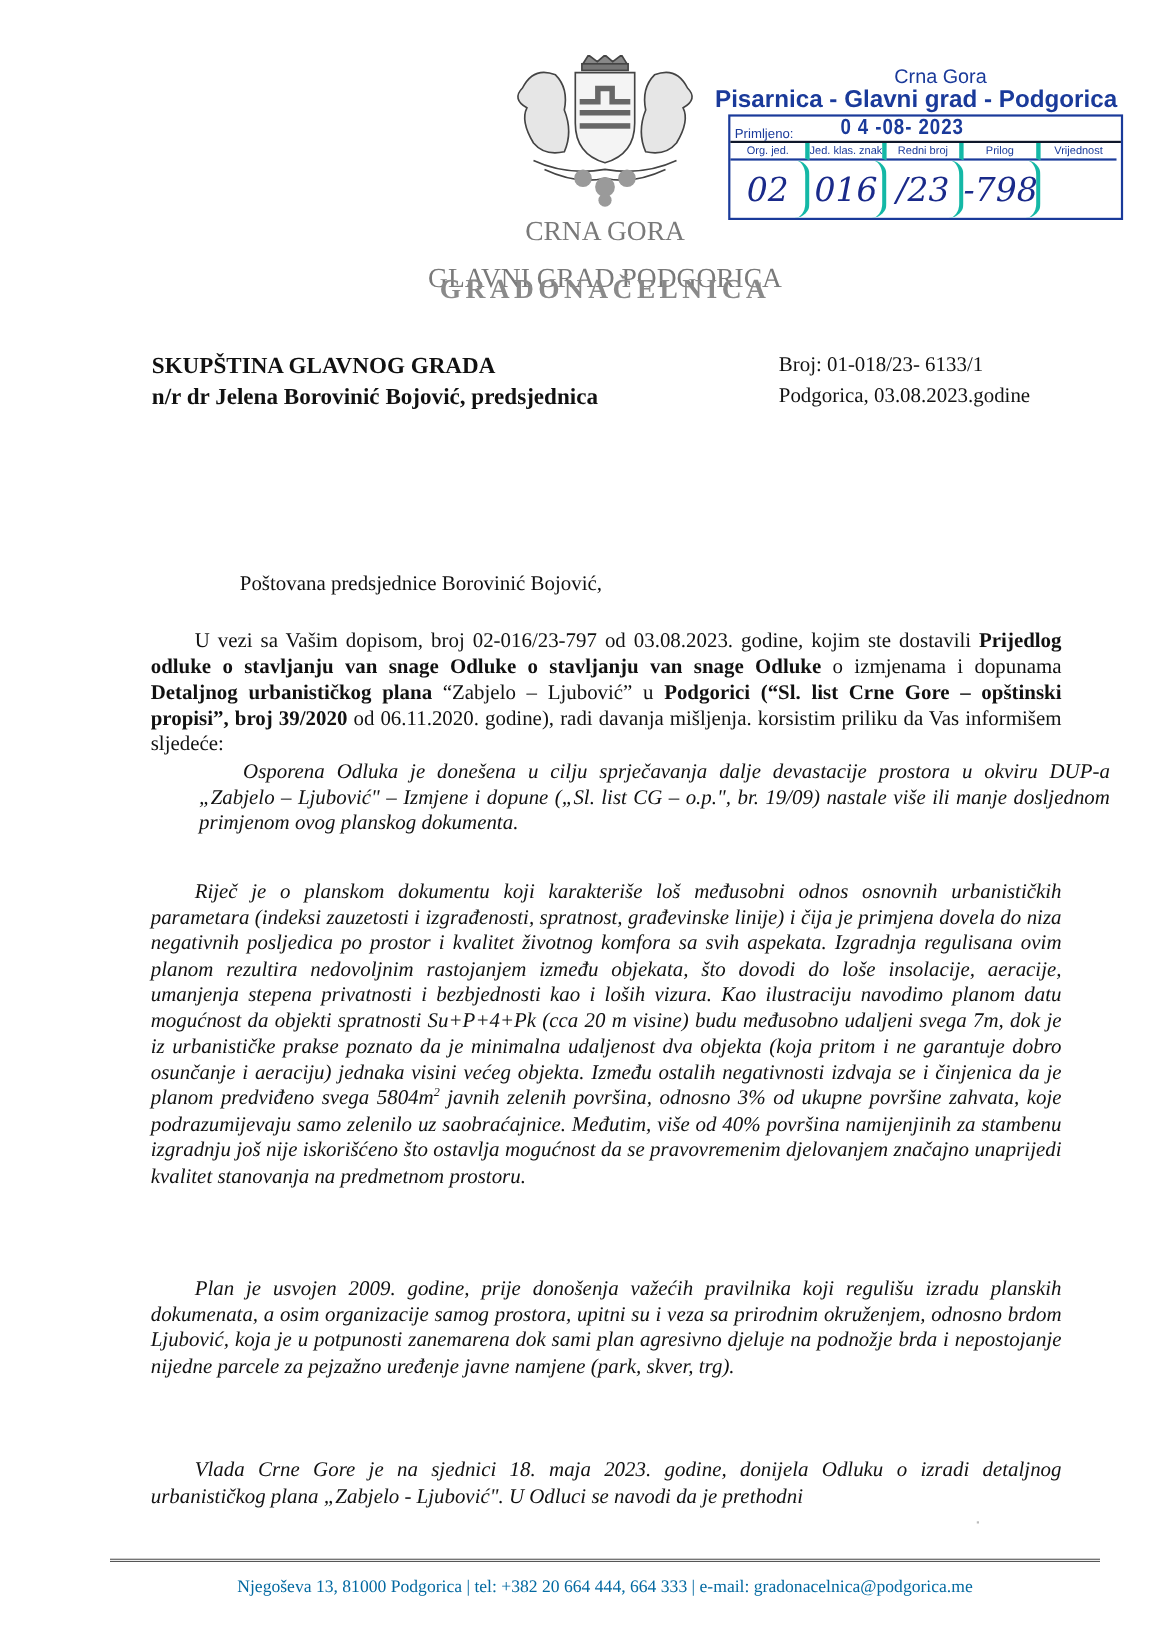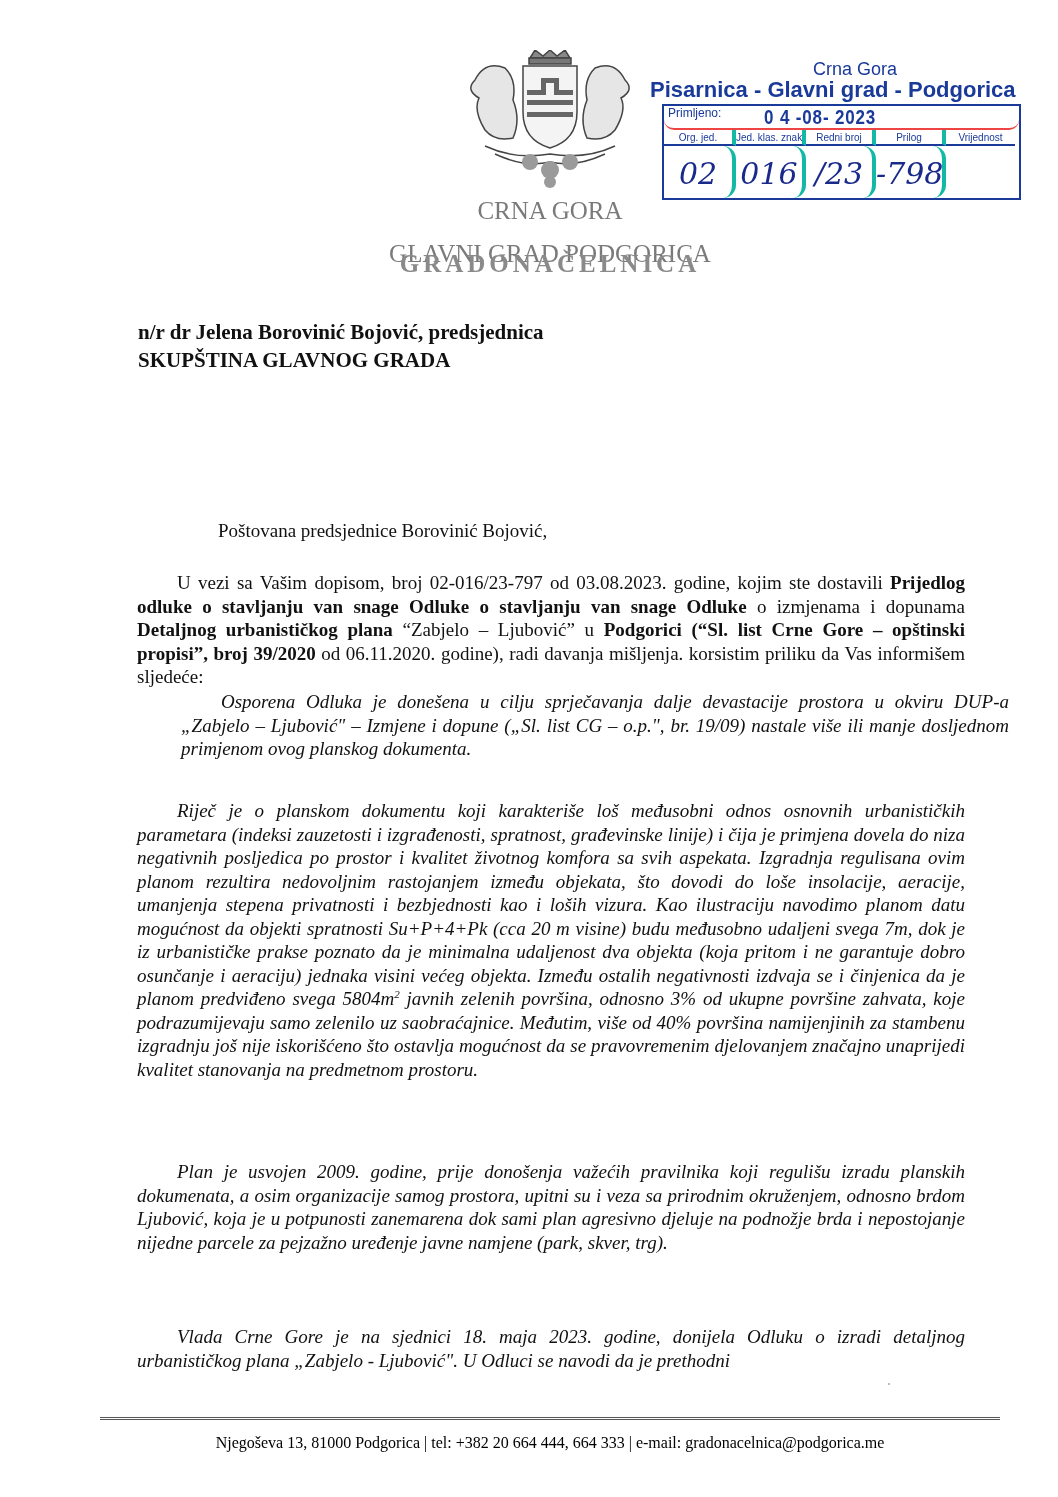--- a/index.html
+++ b/index.html
@@ -13,21 +13,21 @@
   .lh { left:380px; width:340px; text-align:center; color:#7a7a7a; font-family:"Liberation Serif", serif; }
   #lh1 { top:197px; font-size:25px; letter-spacing:0px; }
   #lh2 { top:240px; font-size:25px; }
   #lh3 { top:250px; font-size:25px; letter-spacing:4px; font-weight:bold; color:#8a8a8a; }
 
   
   #stamp { left:650px; top:60px; width:370px; color:#1a3a9a; font-family:"Liberation Sans", sans-serif; }
   #stamp-country { text-align:center; font-size:18px; line-height:18px; margin-left:40px; }
   #stamp-title { font-size:22px; font-weight:bold; line-height:24px; white-space:nowrap; }
   #stamp-table { border:2px solid #1a3a9a; width:355px; margin-left:12px; margin-top:2px; }
-  #stamp-row1 { display:flex; border-bottom:2px solid #ef4444; height:22px; align-items:flex-start;border-radius:10px; }
+  #stamp-row1 { display:flex; border-bottom:2px solid #0f172a; height:22px; align-items:flex-end; }
   #stamp-row1 .lbl { font-size:12px; padding-left:4px; width:96px; }
   #stamp-row1 .val { font-size:20px; font-weight:bold; font-family:"Liberation Sans", sans-serif; letter-spacing:1px; transform:scaleX(0.85); transform-origin:left; }
   .stamp-grid { display:flex; }
   .stamp-grid > div { border-right:4px solid #14b8a6; box-sizing:border-box; text-align:center; }
   .stamp-grid > div:last-child { border-right:none; }
   #stamp-heads > div { font-size:10px; height:16px; line-height:16px; border-bottom:2px solid #1a3a9a; white-space:nowrap; overflow:hidden; }
   #stamp-vals > div { height:52px; font-family:"DejaVu Serif", serif; font-style:italic; font-size:30px; line-height:56px; color:#1a2a8a;border-radius:13px; }
   .c1 { width:72px; } .c2 { width:70px; } .c3 { width:70px; } .c4 { width:70px; } .c5 { width:69px; }
 
   
@@ -42,21 +42,21 @@
   .para.it { font-style:italic; }
   #p1 { top:571px; }
   #p2 { top:690px;margin-left:44px; }
   #p3 { top:799px; }
   #p4 { top:1160px; }
   #p5 { top:1325px; }
   sup { font-size:11px; line-height:0; }
 
   
   #footer-line { left:100px; top:1417px; width:900px; height:0; border-top:3px double #555; }
-  #footer { left:100px; top:1434px; width:900px; text-align:center; font-size:16px; color:#000000; white-space:nowrap; }
+  #footer { left:100px; top:1434px; width:900px; text-align:center; font-size:16px; color:#0369a1; white-space:nowrap; }
   #dot { left:888px; top:1383px; width:2px; height:2px; background:#bbb; }
 </style>
 </head>
 <body>
 
 <svg id="crest" class="abs" viewBox="0 0 190 140">
   <g fill="none" stroke="#444" stroke-width="1.5">
 
     <path d="M75 8 L80 0 L88 6 L95 0 L102 6 L110 0 L115 8 Z" fill="#888"></path>
     <rect x="74" y="8" width="42" height="6" fill="#777"></rect>
@@ -105,25 +105,27 @@
       <div class="c1">02</div>
       <div class="c2">016</div>
       <div class="c3">/23</div>
       <div class="c4">-798</div>
       <div class="c5"></div>
     </div>
   </div>
 </div>
 
 <div id="addr" class="abs">
+  <div>SKUPŠTINA GLAVNOG GRADA</div>
   <div>n/r dr Jelena Borovinić Bojović, predsjednica</div>
-  <div>SKUPŠTINA GLAVNOG GRADA</div>
 </div>
 
 <div id="ref" class="abs">
+  <div>Broj: 01-018/23- 6133/1</div>
+  <div>Podgorica, 03.08.2023.godine</div>
 </div>
 
 <div id="salutation" class="abs">Poštovana predsjednice Borovinić Bojović,</div>
 
 <div id="p1" class="abs para"><span>U vezi sa Vašim dopisom, broj 02-016/23-797 od 03.08.2023. godine, kojim ste dostavili </span><b>Prijedlog odluke o stavljanju van snage Odluke o stavljanju van snage Odluke</b><span> o izmjenama i dopunama </span><b>Detaljnog urbanističkog plana</b><span> “Zabjelo – Ljubović” u </span><b>Podgorici (“Sl. list Crne Gore – opštinski propisi”, broj 39/2020</b><span> od 06.11.2020. godine), radi davanja mišljenja. korsistim priliku da Vas informišem sljedeće:</span></div>
 
 <div id="p2" class="abs para it">Osporena Odluka je donešena u cilju sprječavanja dalje devastacije prostora u okviru DUP-a „Zabjelo – Ljubović" – Izmjene i dopune („Sl. list CG – o.p.", br. 19/09) nastale više ili manje dosljednom primjenom ovog planskog dokumenta.</div>
 
 <div id="p3" class="abs para it"><span>Riječ je o planskom dokumentu koji karakteriše loš međusobni odnos osnovnih urbanističkih parametara (indeksi zauzetosti i izgrađenosti, spratnost, građevinske linije) i čija je primjena dovela do niza negativnih posljedica po prostor i kvalitet životnog komfora sa svih aspekata. Izgradnja regulisana ovim planom rezultira nedovoljnim rastojanjem između objekata, što dovodi do loše insolacije, aeracije, umanjenja stepena privatnosti i bezbjednosti kao i loših vizura. Kao ilustraciju navodimo planom datu mogućnost da objekti spratnosti Su+P+4+Pk (cca 20 m visine) budu međusobno udaljeni svega 7m, dok je iz urbanističke prakse poznato da je minimalna udaljenost dva objekta (koja pritom i ne garantuje dobro osunčanje i aeraciju) jednaka visini većeg objekta. Između ostalih negativnosti izdvaja se i činjenica da je planom predviđeno svega 5804m</span><sup>2</sup><span> javnih zelenih površina, odnosno 3% od ukupne površine zahvata, koje podrazumijevaju samo zelenilo uz saobraćajnice. Međutim, više od 40% površina namijenjinih za stambenu izgradnju još nije iskorišćeno što ostavlja mogućnost da se pravovremenim djelovanjem značajno unaprijedi kvalitet stanovanja na predmetnom prostoru.</span></div>
 

